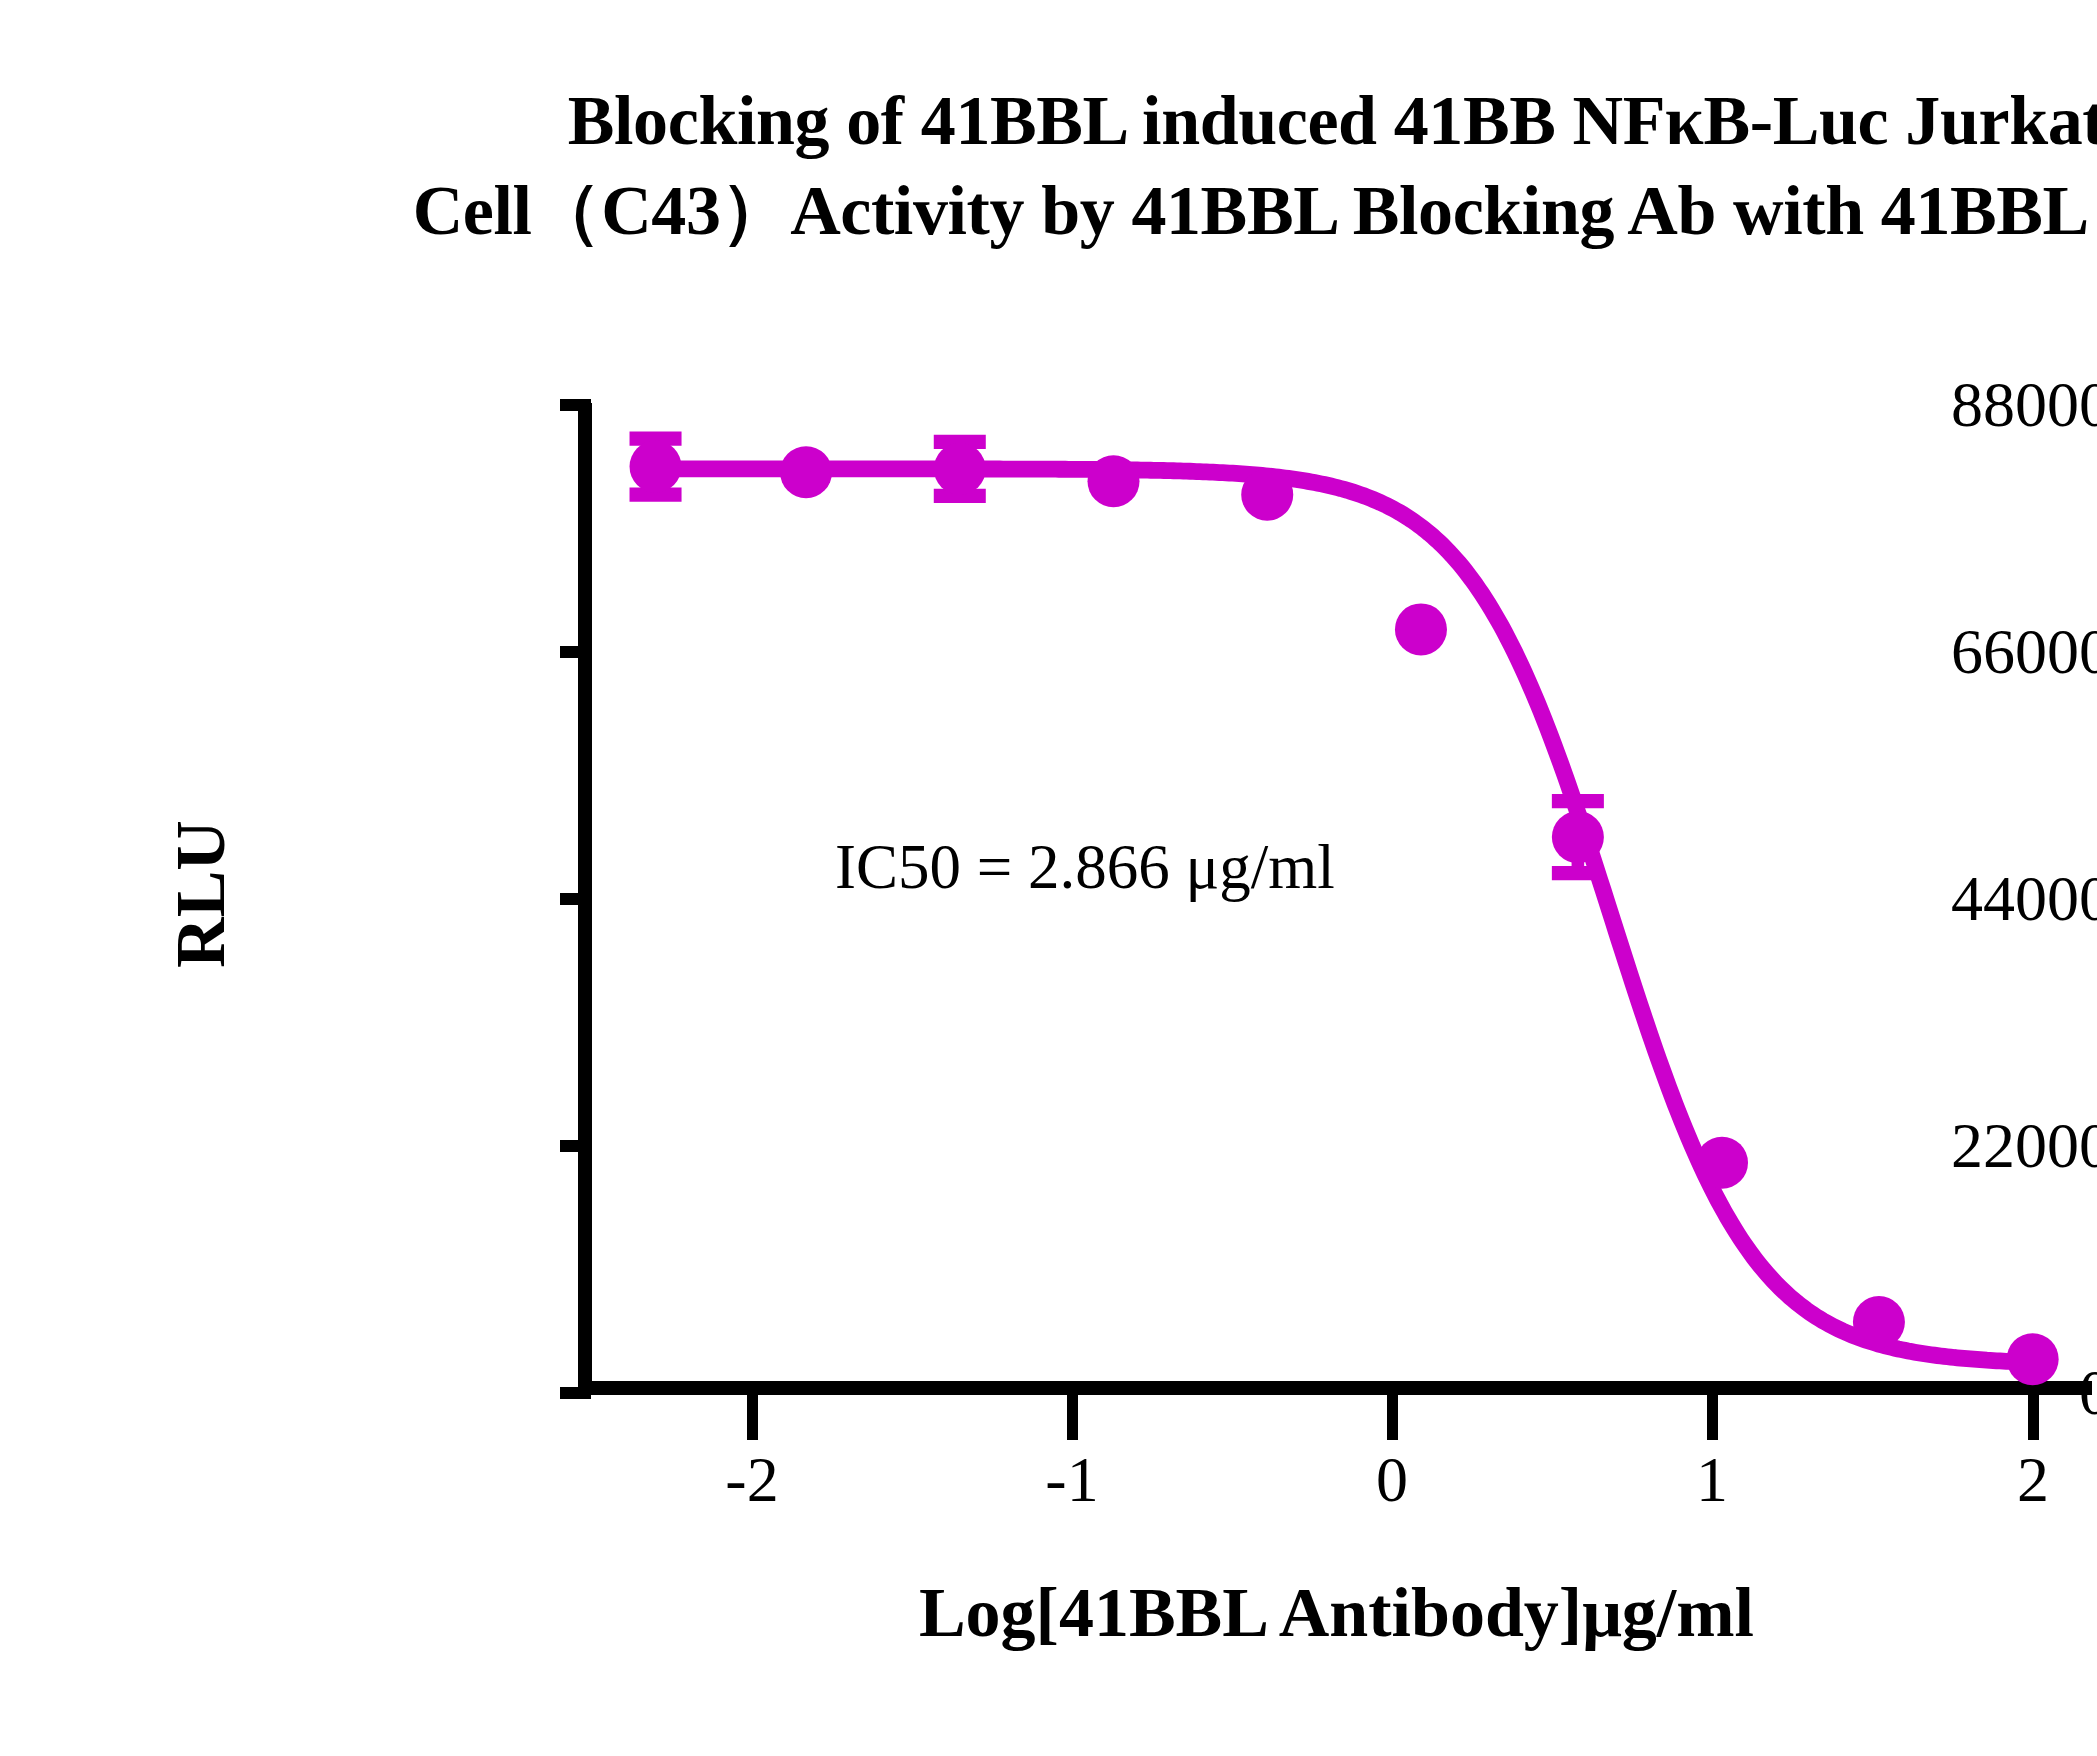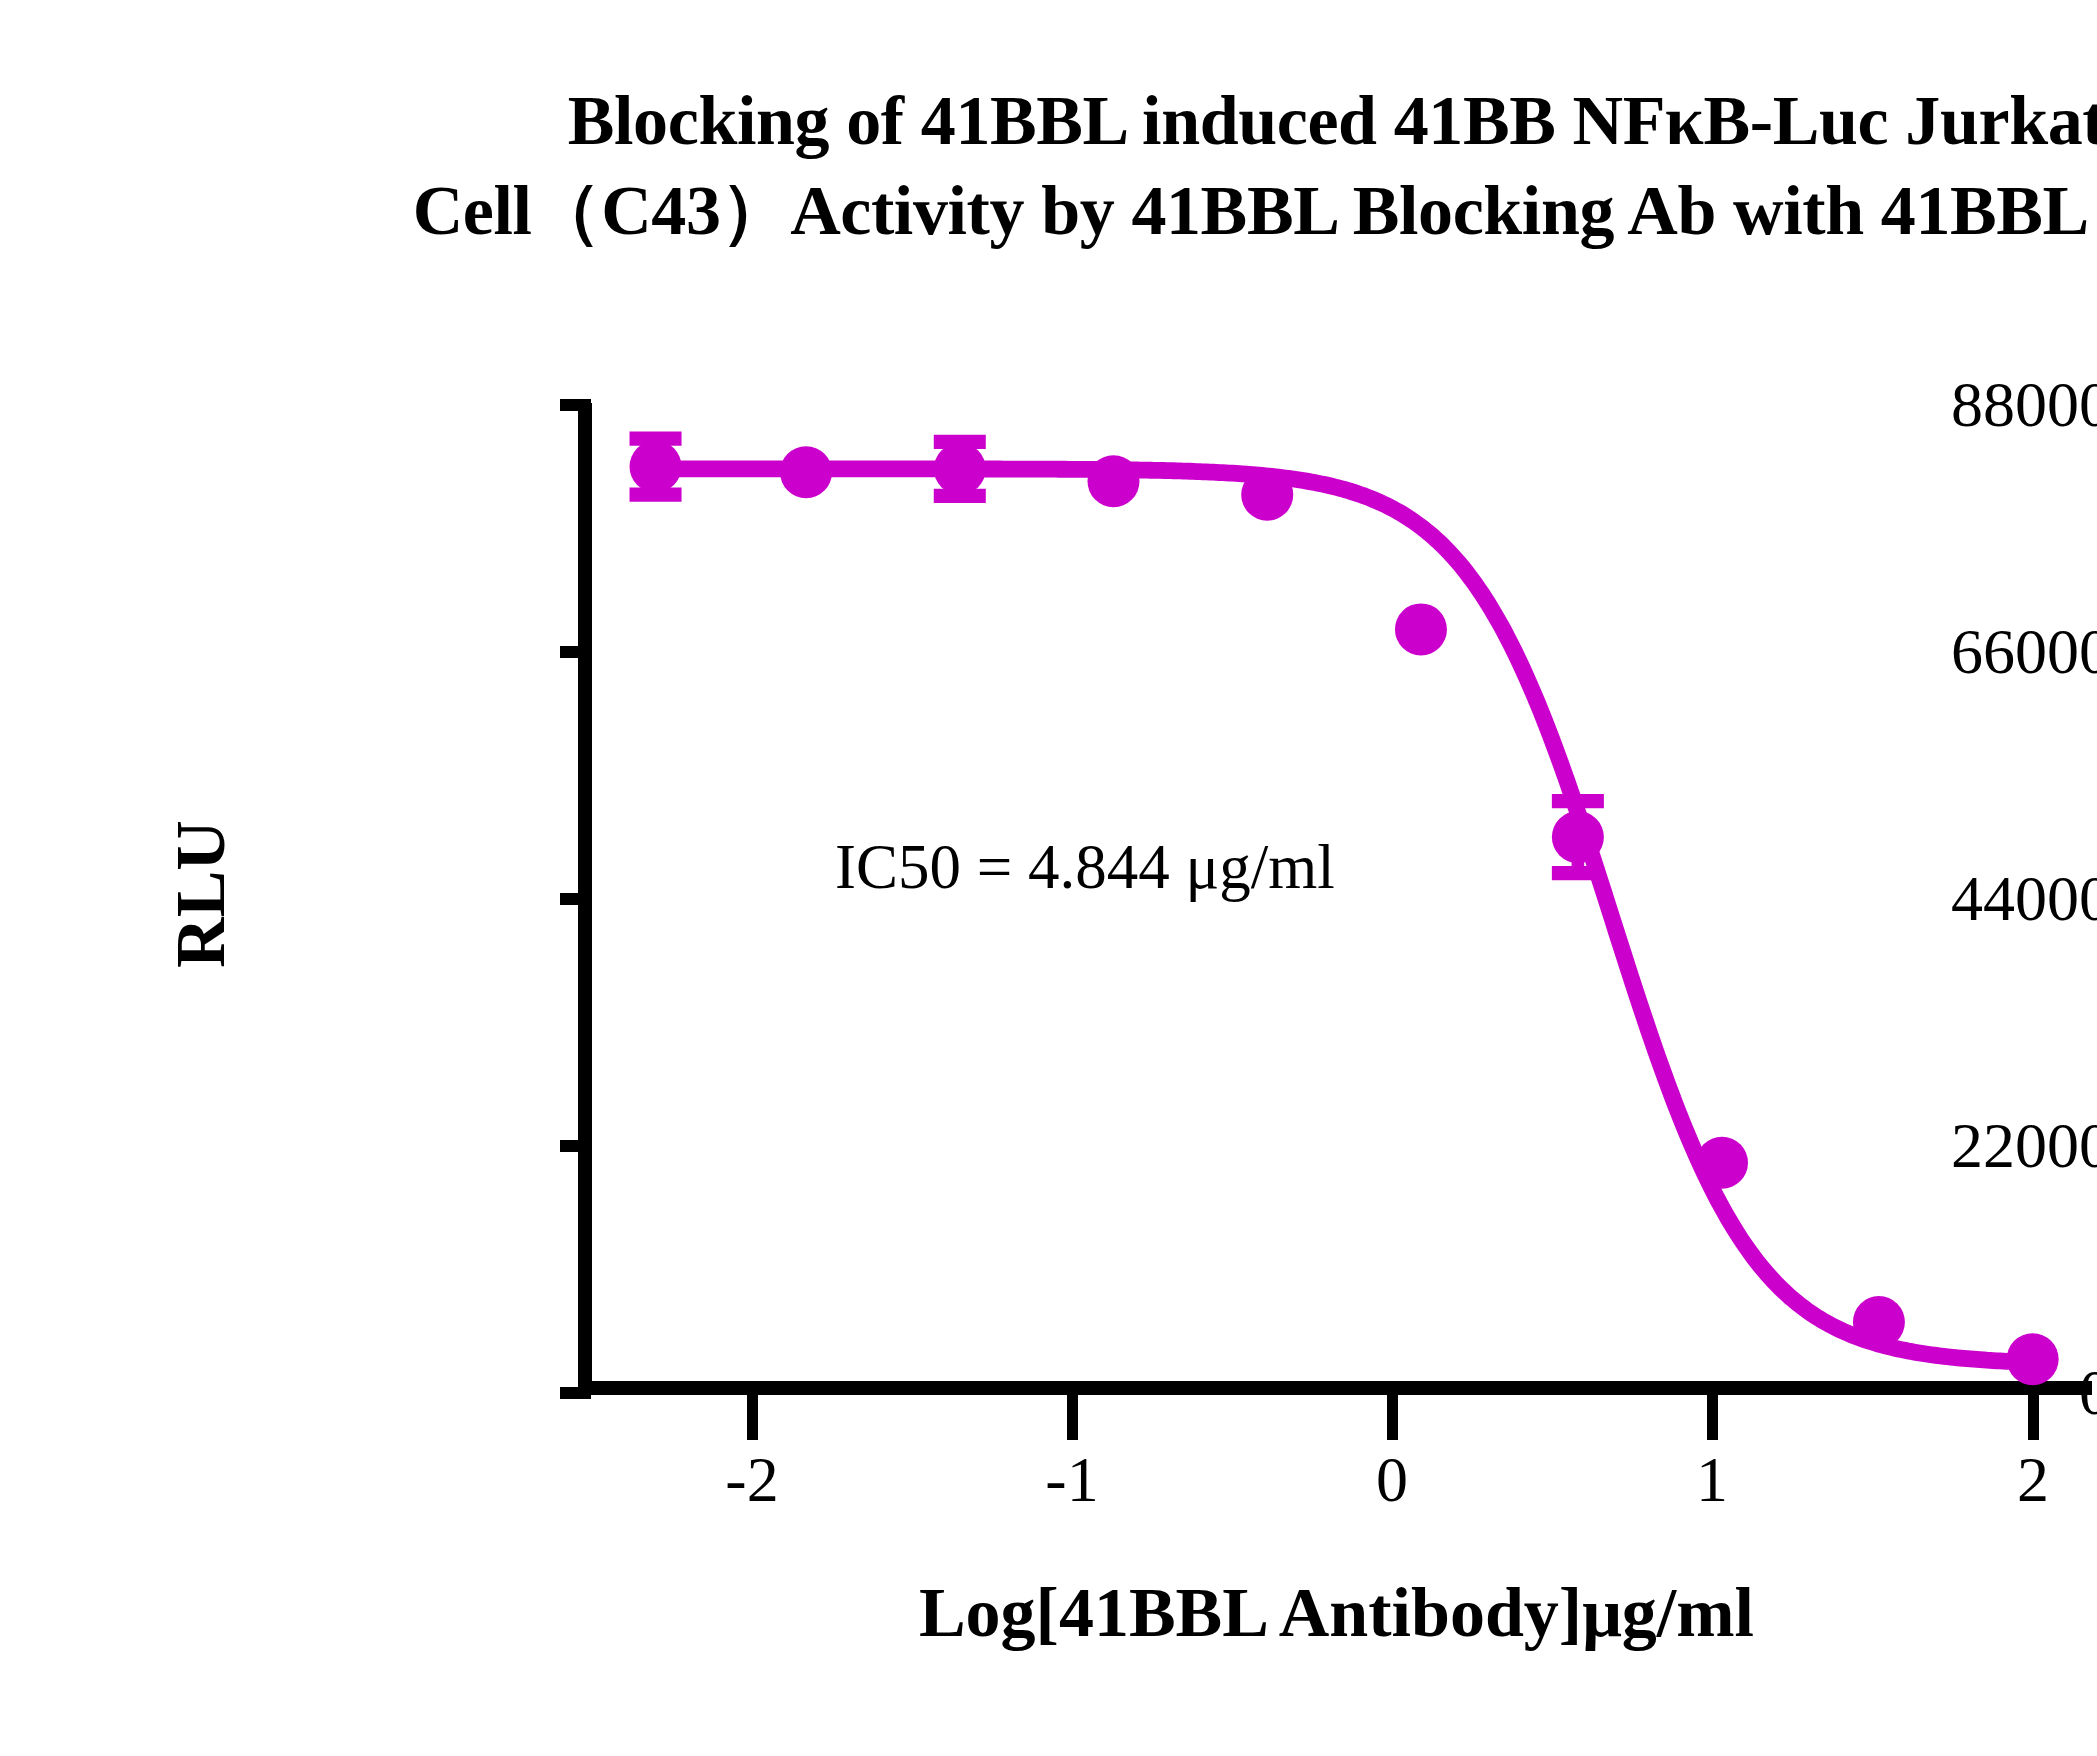--- a/index.html
+++ b/index.html
@@ -105,16 +105,16 @@
         <circle cx="2654.4086021505373" cy="1146.9772727272725" r="62" fill="#CC00CC"></circle>
         <circle cx="3020.860215053763" cy="1179.090909090909" r="62" fill="#CC00CC"></circle>
         <circle cx="3387.311827956989" cy="1500.2272727272727" r="62" fill="#CC00CC"></circle>
         <circle cx="3761.3978494623657" cy="1995.3125" r="62" fill="#CC00CC"></circle>
         <circle cx="4104.94623655914" cy="2771.3920454545455" r="62" fill="#CC00CC"></circle>
         <circle cx="4479.032258064515" cy="3151.403409090909" r="62" fill="#CC00CC"></circle>
         <circle cx="4845.4838709677415" cy="3239.715909090909" r="62" fill="#CC00CC"></circle>
       </svg>
   </div>
 
-  <div id="ic50">IC50 = 4.844 μg/ml</div>
+  <div id="ic50">IC50 = 2.866 μg/ml</div>
 
 </div>
 
 
 </body></html>

